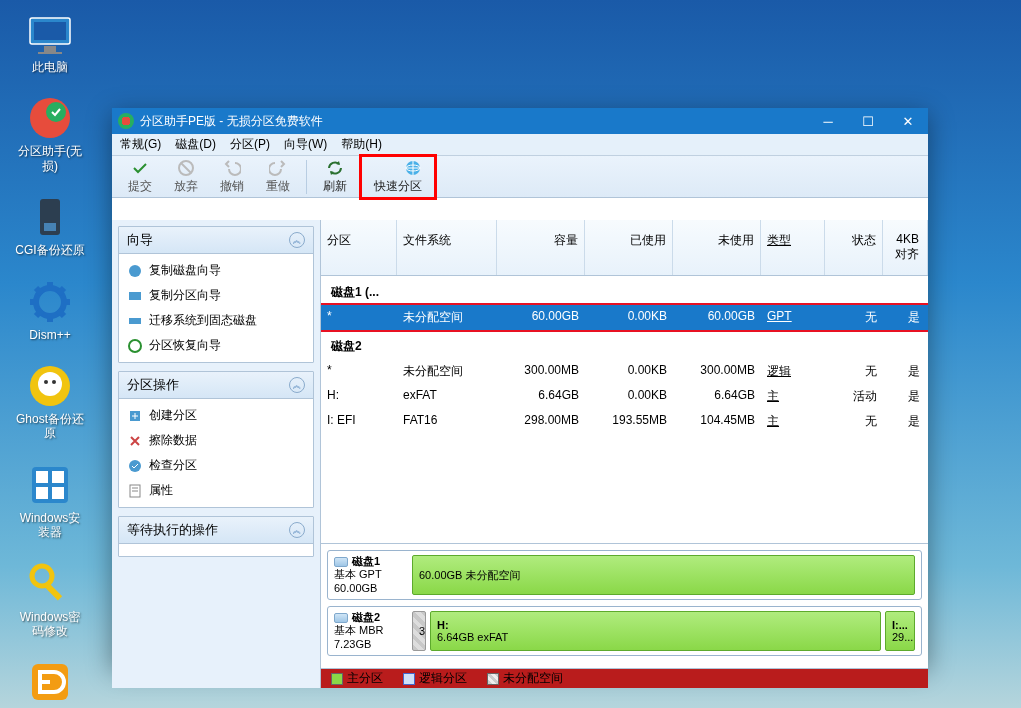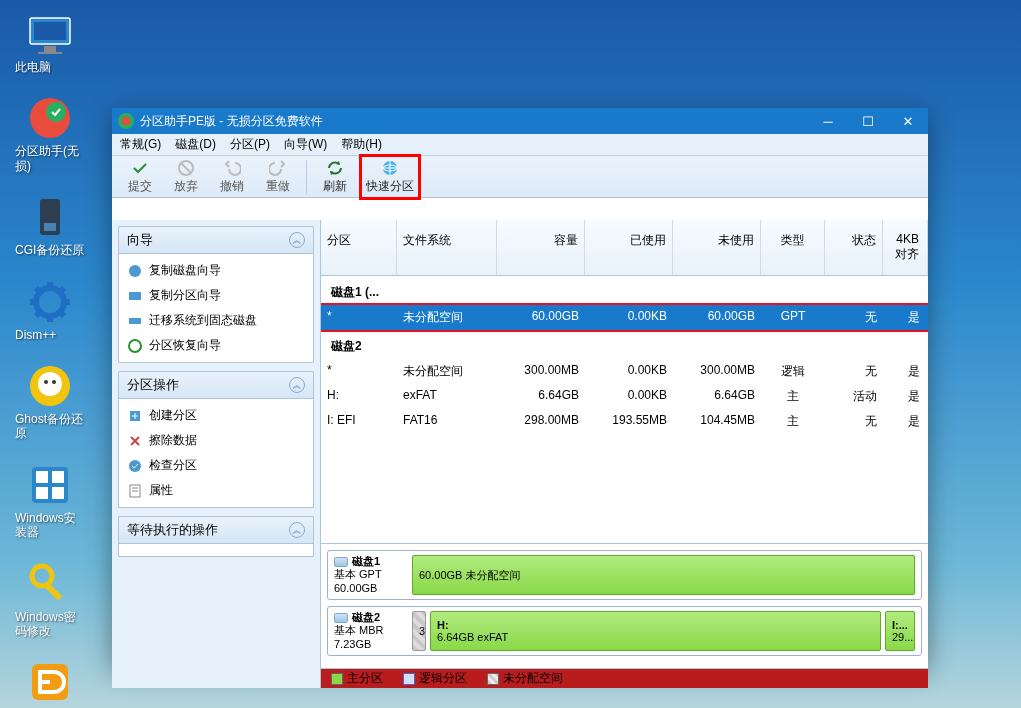--- a/index.html
+++ b/index.html
@@ -1,51 +1,51 @@
 <!DOCTYPE html>
 <html><head>
 <meta charset="utf-8">
 <style>
 * { margin: 0; padding: 0; box-sizing: border-box; font-family: "Microsoft YaHei", sans-serif; }
 body { width: 1021px; height: 708px; background: linear-gradient(to bottom, #1a5aa8 0%, #2b87cc 40%, #6eb8d8 80%, #b5d5dc 100%); overflow: hidden; position: relative; }
 
 .desktop-icons { position: absolute; left: 15px; top: 10px; width: 70px; }
-.desktop-icon { text-align: left; margin-bottom: 20px; cursor: pointer; }
+.desktop-icon { text-align: center; margin-bottom: 20px; cursor: pointer; }
 .desktop-icon .ic { width: 48px; height: 48px; margin: 0 auto 2px; }
 .desktop-icon .lbl { color: #fff; font-size: 12px; text-shadow: 1px 1px 2px rgba(0,0,0,0.6); line-height: 1.2; }
 
 .window { position: absolute; left: 112px; top: 108px; width: 816px; height: 558px; background: #fff; box-shadow: 0 6px 24px rgba(0,0,0,0.4); }
 .titlebar { height: 26px; background: #1979ca; display: flex; align-items: center; padding-left: 6px; color: #fff; font-size: 12px; }
 .titlebar .icon { width: 16px; height: 16px; background: radial-gradient(circle, #e74c3c 40%, #27ae60 40%); border-radius: 50%; margin-right: 6px; }
 .win-controls { margin-left: auto; display: flex; }
 .win-controls div { width: 40px; height: 26px; display: flex; align-items: center; justify-content: center; color: #fff; font-size: 13px; cursor: pointer; }
 
 .menubar { height: 22px; background: #e5f0fa; border-bottom: 1px solid #c0d0e0; display: flex; align-items: center; padding-left: 8px; font-size: 12px; gap: 14px; }
 .menubar span { cursor: pointer; }
 
 .toolbar { height: 42px; background: linear-gradient(#eaf3fc, #ddeaf7); border-bottom: 1px solid #b0c4d8; display: flex; align-items: center; padding-left: 6px; gap: 2px; }
 .tool-btn { display: flex; flex-direction: column; align-items: center; padding: 2px 10px; font-size: 12px; cursor: pointer; color: #555; }
 .tool-btn.enabled { color: #222; }
 .tool-btn .ti { width: 18px; height: 18px; margin-bottom: 1px; }
 .tool-sep { width: 1px; height: 34px; background: #b8cde2; margin: 0 4px; }
-.tool-btn.highlighted { border: 3px solid #f00; padding: 2px 4px; }
+.tool-btn.highlighted { border: 3px solid #f00; padding: 2px 12px; align-items: flex-end; }
 
 .content { display: flex; height: calc(100% - 90px); margin-top: 22px; }
 .sidebar { width: 208px; background: #e7f1fb; padding: 6px; overflow-y: auto; }
 .panel { background: #fff; border: 1px solid #b0c4d8; margin-bottom: 8px; border-radius: 1px; }
 .panel-header { background: linear-gradient(#e9f2fb, #d5e6f6); padding: 4px 8px; font-size: 13px; display: flex; align-items: center; justify-content: space-between; border-bottom: 1px solid #b0c4d8; }
 .panel-header .chev { width: 16px; height: 16px; border: 1px solid #8aabcc; border-radius: 50%; display: flex; align-items: center; justify-content: center; font-size: 9px; color: #5a8abd; cursor: pointer; }
 .panel-body { padding: 4px 0; }
 .panel-item { padding: 4px 8px; font-size: 12px; display: flex; align-items: center; gap: 6px; cursor: pointer; }
 .pi-icon { width: 16px; height: 16px; }
 
 .main { flex: 1; display: flex; flex-direction: column; border-left: 1px solid #b0c4d8; }
 .table-header { display: flex; background: linear-gradient(#f7fbfe, #e8f2fb); border-bottom: 1px solid #b0c4d8; font-size: 12px; }
 .table-header div { padding: 12px 6px; border-right: 1px solid #cbdbea; }
-.col-p { width: 76px; } .col-fs { width: 100px; } .col-cap { width: 88px; text-align: right; } .col-used { width: 88px; text-align: right; } .col-free { width: 88px; text-align: right; } .col-type { width: 64px; text-align: center; } .col-stat { width: 58px; text-align: right; } .col-4k { flex: 1; text-align: right; padding-right: 8px !important; }
+.col-p { width: 76px; } .col-fs { width: 100px; } .col-cap { width: 88px; text-align: right; } .col-used { width: 88px; text-align: right; } .col-free { width: 88px; text-align: right; } .col-type { width: 64px; text-align: left; text-decoration: underline; } .col-stat { width: 58px; text-align: right; } .col-4k { flex: 1; text-align: right; padding-right: 8px !important; }
 
 .table-body { flex: 1; overflow-y: auto; font-size: 12px; }
 .disk-title { padding: 8px 10px 4px; font-weight: bold; }
 .disk-row { display: flex; padding: 3px 0; }
 .disk-row div { padding: 1px 6px; }
 .disk-row.selected { background: #1979ca; color: #fff; outline: 2px solid #e81123; }
 
 .disk-maps { border-top: 1px solid #b0c4d8; padding: 6px; background: #fff; }
 .dmap { border: 1px solid #9ab4ce; border-radius: 3px; padding: 4px 6px; display: flex; align-items: center; gap: 8px; margin-bottom: 6px; }
 .dmap-info { width: 70px; font-size: 11px; line-height: 1.2; }

